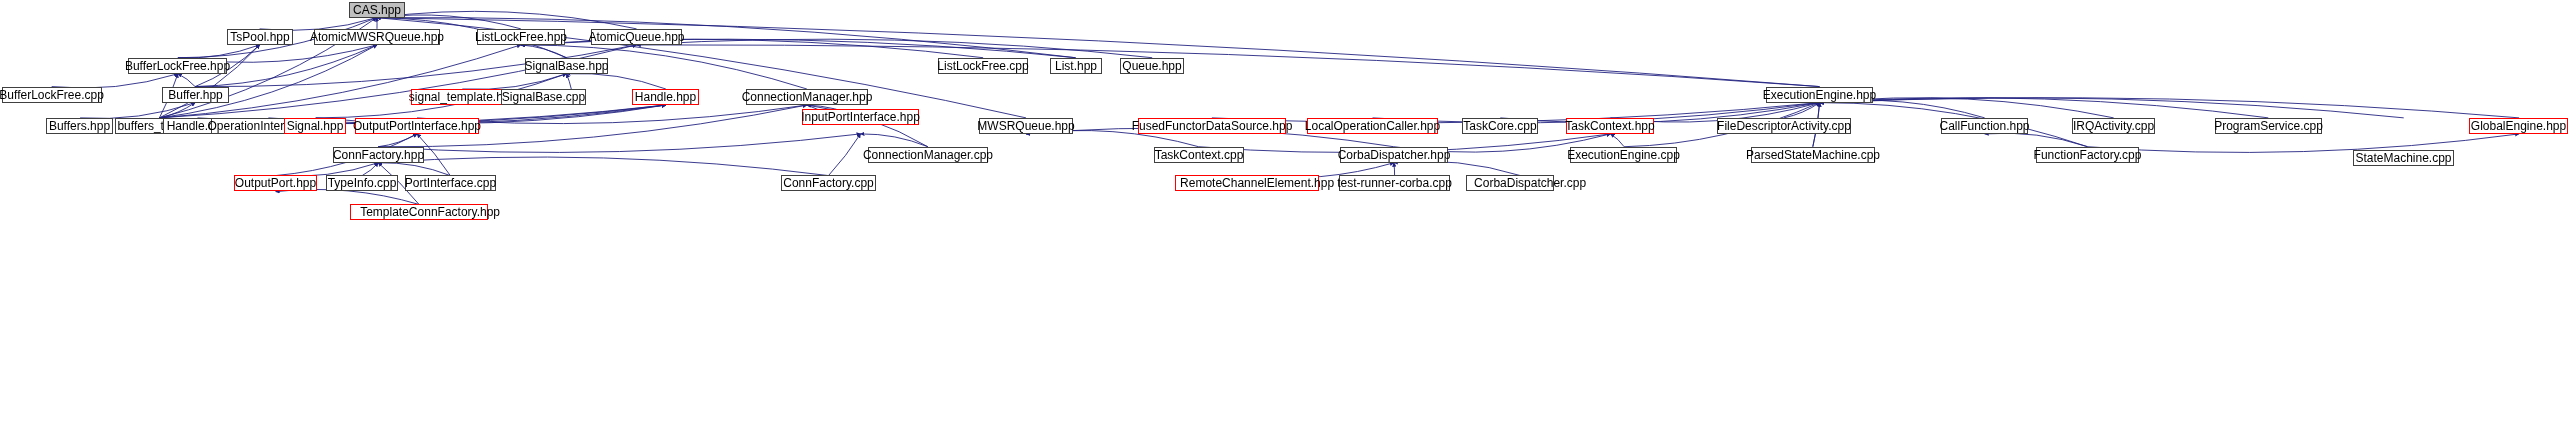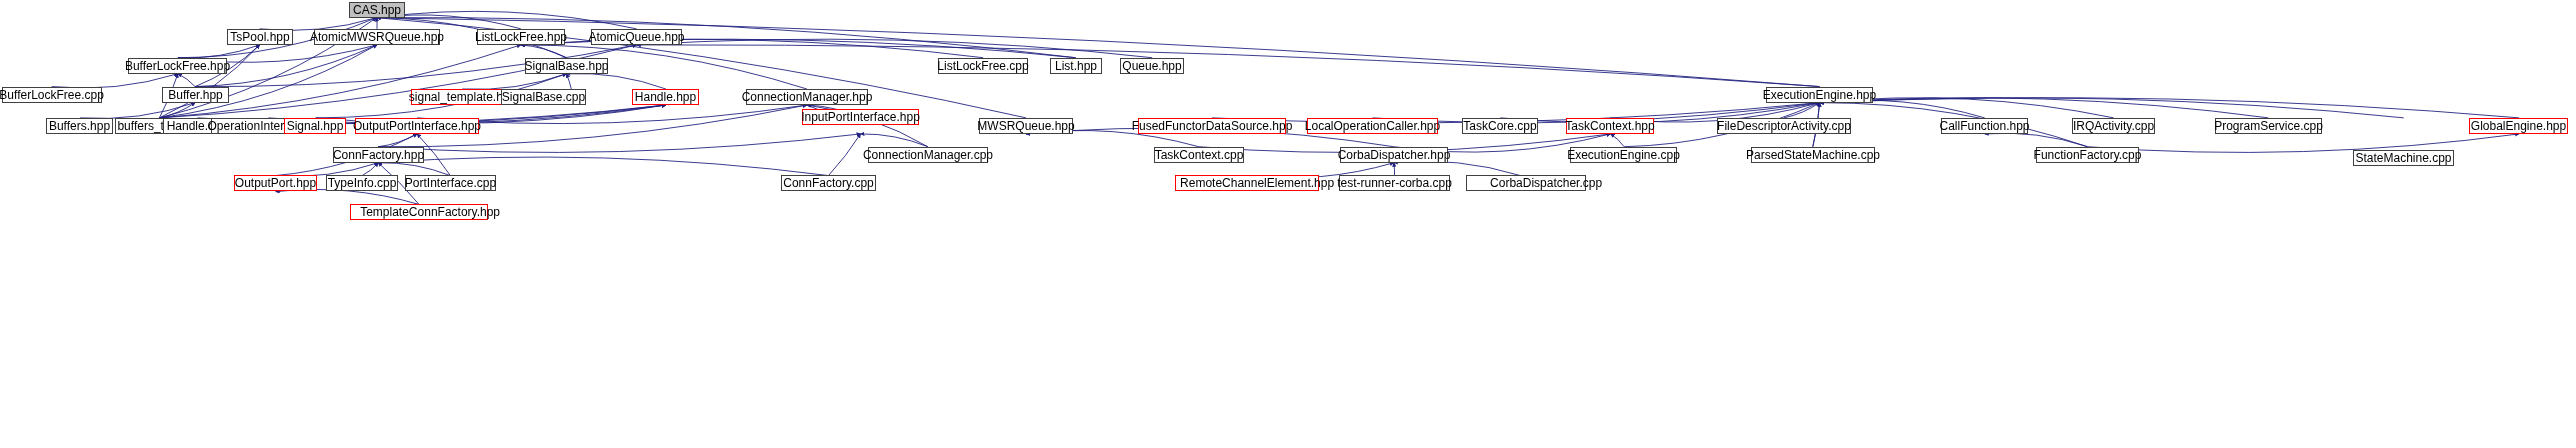--- a/index.html
+++ b/index.html
@@ -183,17 +183,17 @@
       <div class="node" style="left: 1340px; top: 147px; width: 108px;">CorbaDispatcher.hpp</div>
       <div class="node" style="left: 1570px; top: 147px; width: 107px;">ExecutionEngine.cpp</div>
       <div class="node" style="left: 1751px; top: 147px; width: 124px;">ParsedStateMachine.cpp</div>
       <div class="node" style="left: 2036px; top: 147px; width: 103px;">FunctionFactory.cpp</div>
       <div class="node red" style="left: 234px; top: 175px; width: 83px;">OutputPort.hpp</div>
       <div class="node" style="left: 326px; top: 175px; width: 72px;">TypeInfo.cpp</div>
       <div class="node" style="left: 405px; top: 175px; width: 91px;">PortInterface.cpp</div>
       <div class="node" style="left: 781px; top: 175px; width: 95px;">ConnFactory.cpp</div>
       <div class="node red" style="left: 1175px; top: 175px; width: 144px; padding-left: 25px;">RemoteChannelElement.hpp</div>
       <div class="node" style="left: 1339px; top: 175px; width: 111px;">test-runner-corba.cpp</div>
-      <div class="node" style="left: 1466px; top: 175px; width: 120px; padding-left: 45px;">CorbaDispatcher.cpp</div>
+      <div class="node" style="left: 1466px; top: 175px; width: 88px; padding-left: 45px;">CorbaDispatcher.cpp</div>
       <div class="node red" style="left: 350px; top: 204px; width: 138px; padding-left: 27px;">TemplateConnFactory.hpp</div>
     </div>
 </div>
 
 
 </body></html>

